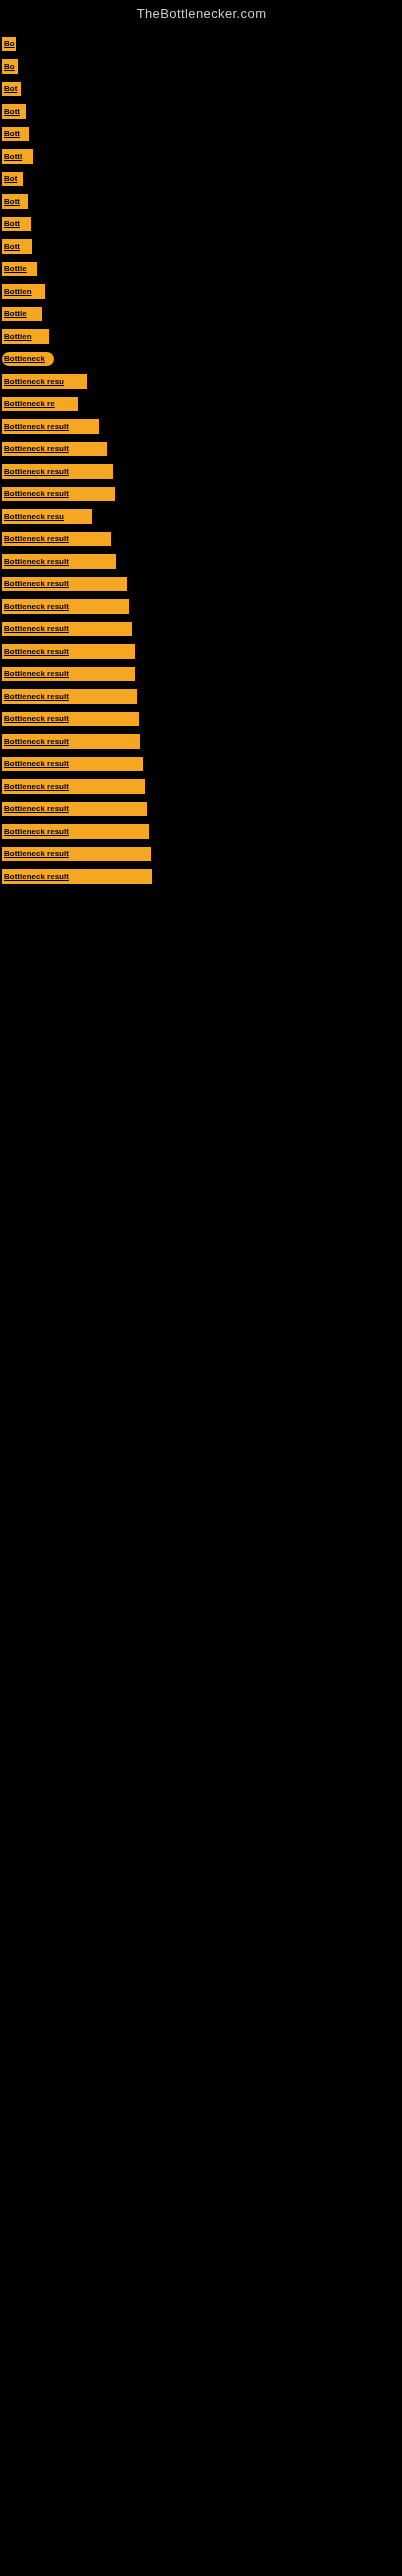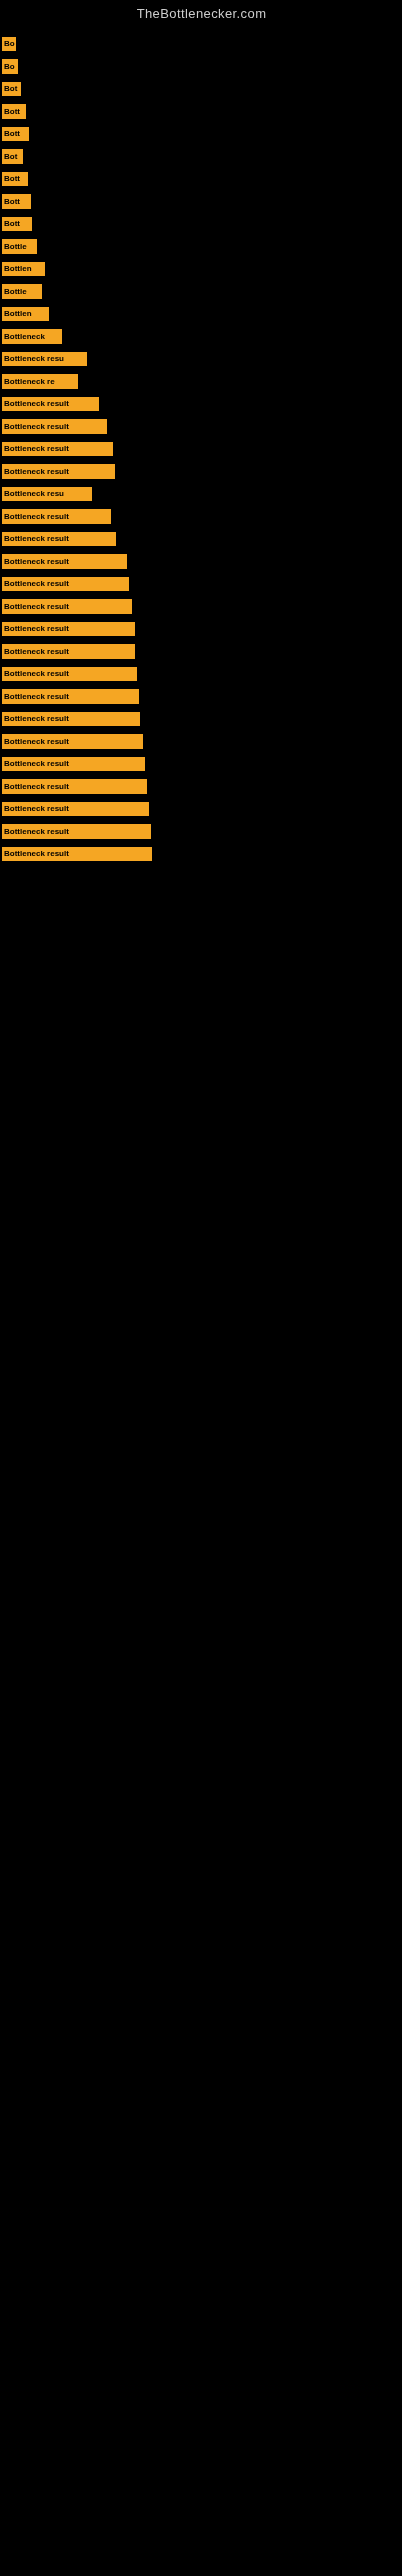--- a/index.html
+++ b/index.html
@@ -39,20 +39,21 @@
       background-color: #f5a623;
       height: 14.5px;
       display: flex;
       align-items: center;
       padding-left: 2.4px;
       font-size: 8px;
       font-weight: bold;
       color: #000;
       white-space: nowrap;
       overflow: hidden;
+      text-decoration: underline;
     }
   </style>
 </head>
 <body>
 
 <div class="site-title">TheBottlenecker.com</div>
 
 <div class="bars-wrapper">
 <div class="bar-row">
       <div class="bar-rect" style="width: 14.5px;">Bo</div>
@@ -61,20 +62,23 @@
       <div class="bar-rect" style="width: 16px;">Bo</div>
     </div>
     <div class="bar-row">
       <div class="bar-rect" style="width: 19.3px;">Bot</div>
     </div>
     <div class="bar-row">
       <div class="bar-rect" style="width: 24px;">Bott</div>
     </div>
     <div class="bar-row">
       <div class="bar-rect" style="width: 27px;">Bott</div>
+    </div>
+    <div class="bar-row">
+      <div class="bar-rect" style="width: 31px;">Bottl</div>
     </div>
     <div class="bar-row">
       <div class="bar-rect" style="width: 21px;">Bot</div>
     </div>
     <div class="bar-row">
       <div class="bar-rect" style="width: 26px;">Bott</div>
     </div>
     <div class="bar-row">
       <div class="bar-rect" style="width: 29px;">Bott</div>
     </div>
@@ -87,21 +91,21 @@
     <div class="bar-row">
       <div class="bar-rect" style="width: 43px;">Bottlen</div>
     </div>
     <div class="bar-row">
       <div class="bar-rect" style="width: 40px;">Bottle</div>
     </div>
     <div class="bar-row">
       <div class="bar-rect" style="width: 47px;">Bottlen</div>
     </div>
     <div class="bar-row">
-      <div class="bar-rect" style="width: 60px;">Bottleneck</div>
+      <div class="bar-rect" style="width: 52px; border-radius: 7px;">Bottleneck</div>
     </div>
     <div class="bar-row">
       <div class="bar-rect" style="width: 85px;">Bottleneck resu</div>
     </div>
     <div class="bar-row">
       <div class="bar-rect" style="width: 76px;">Bottleneck re</div>
     </div>
     <div class="bar-row">
       <div class="bar-rect" style="width: 97px;">Bottleneck result</div>
     </div>

